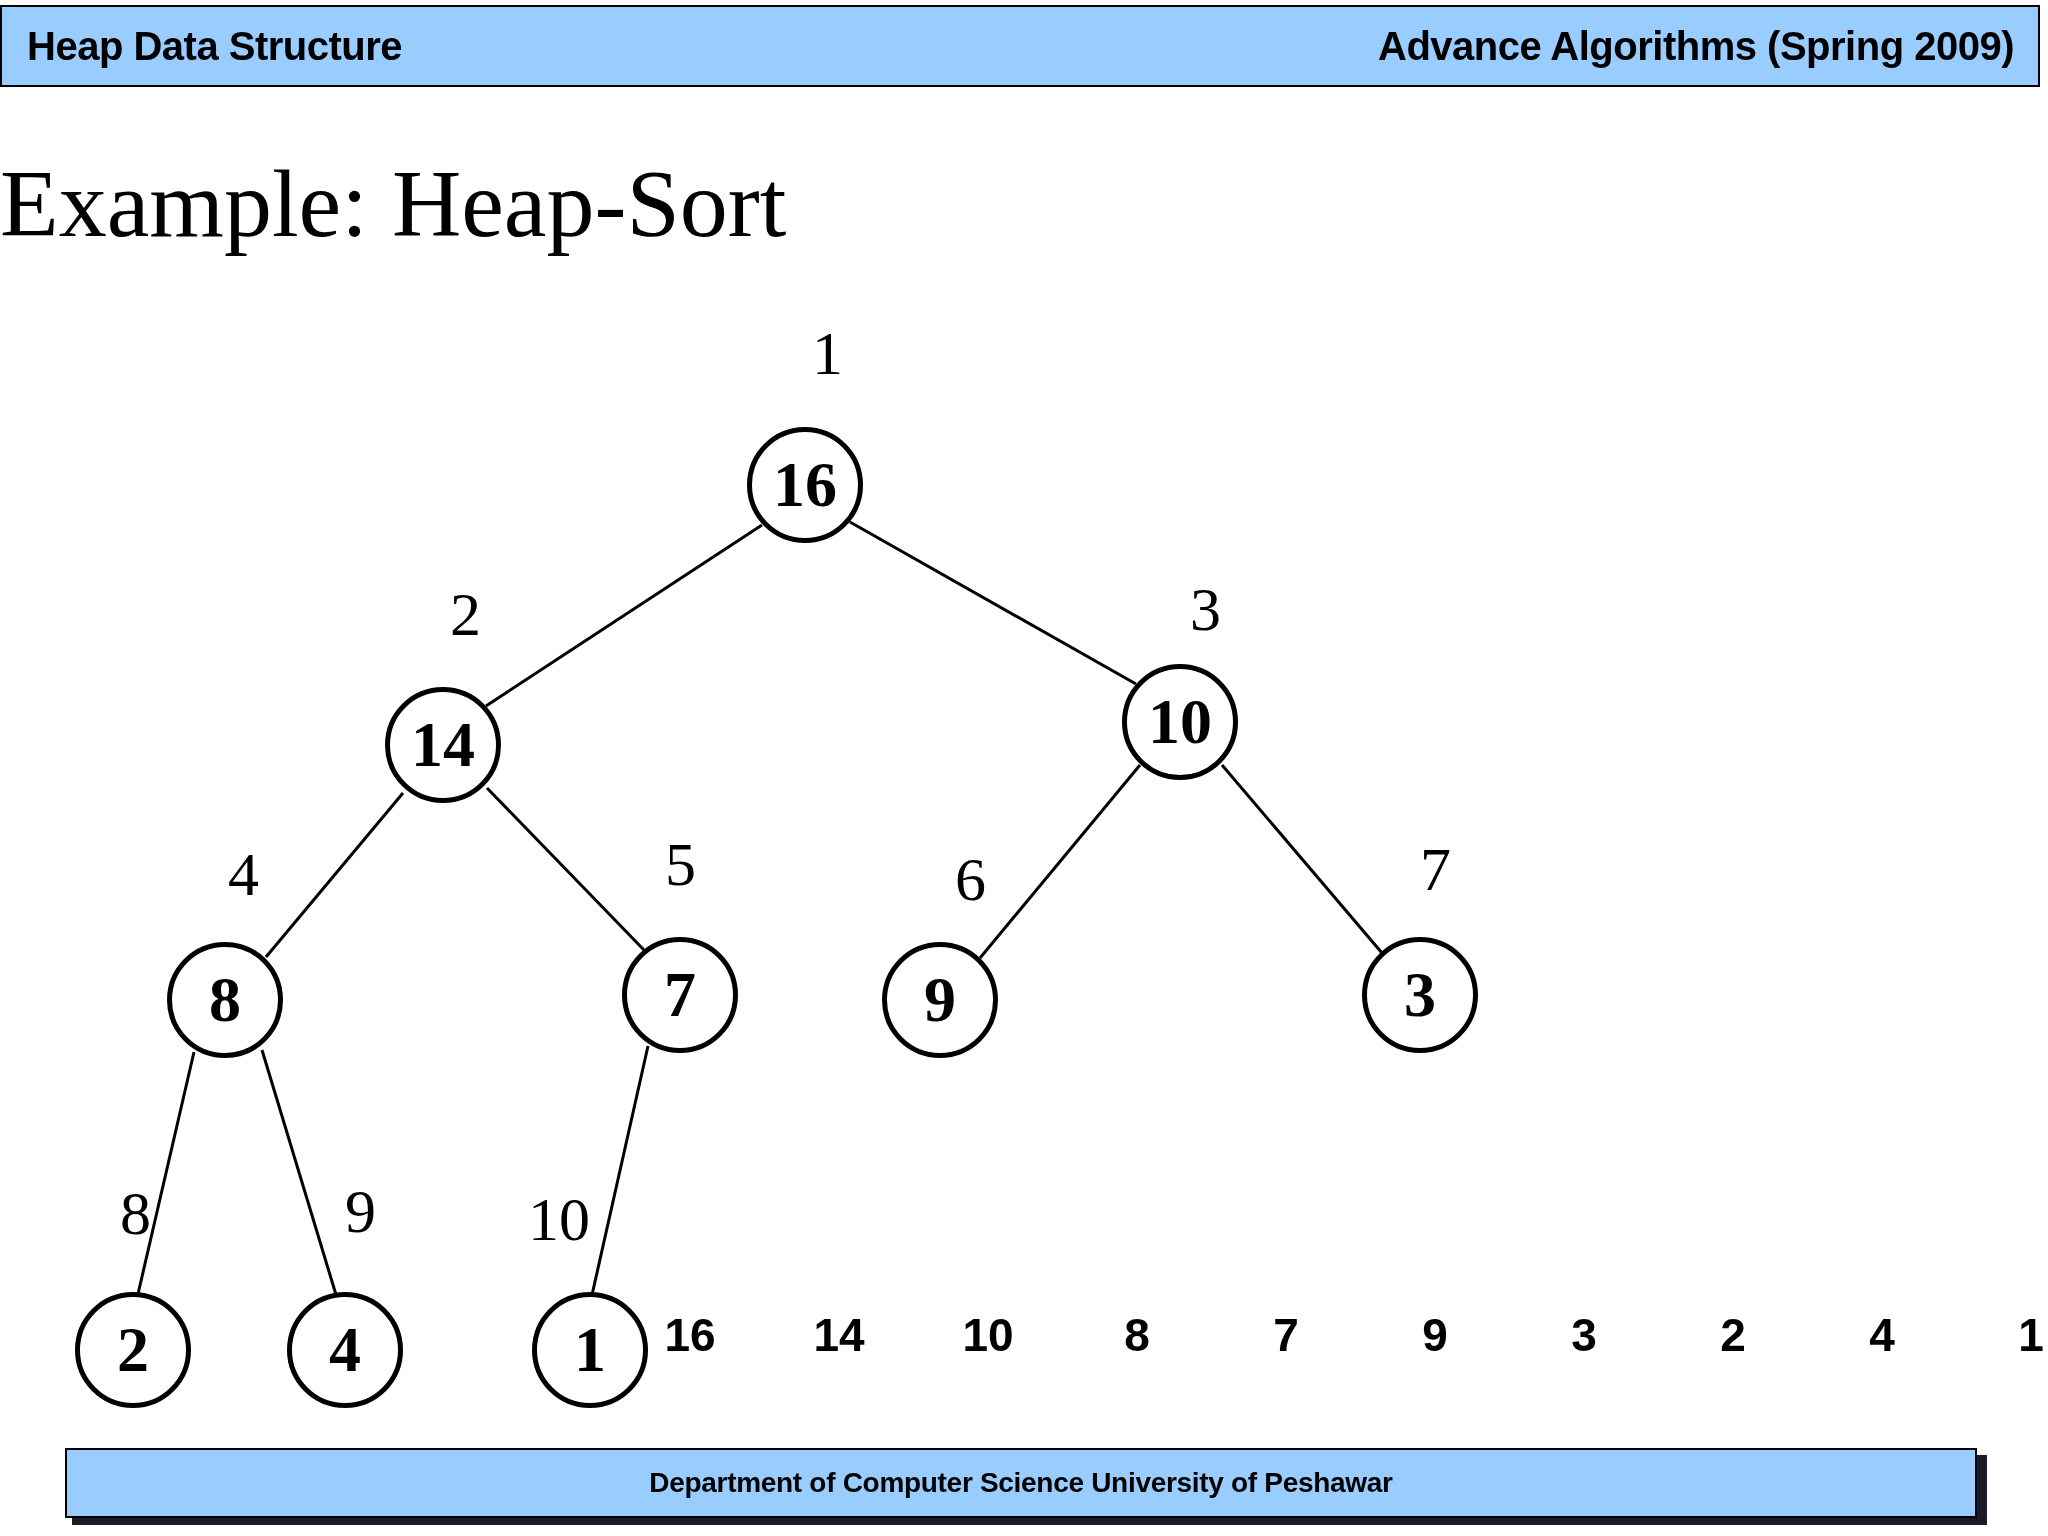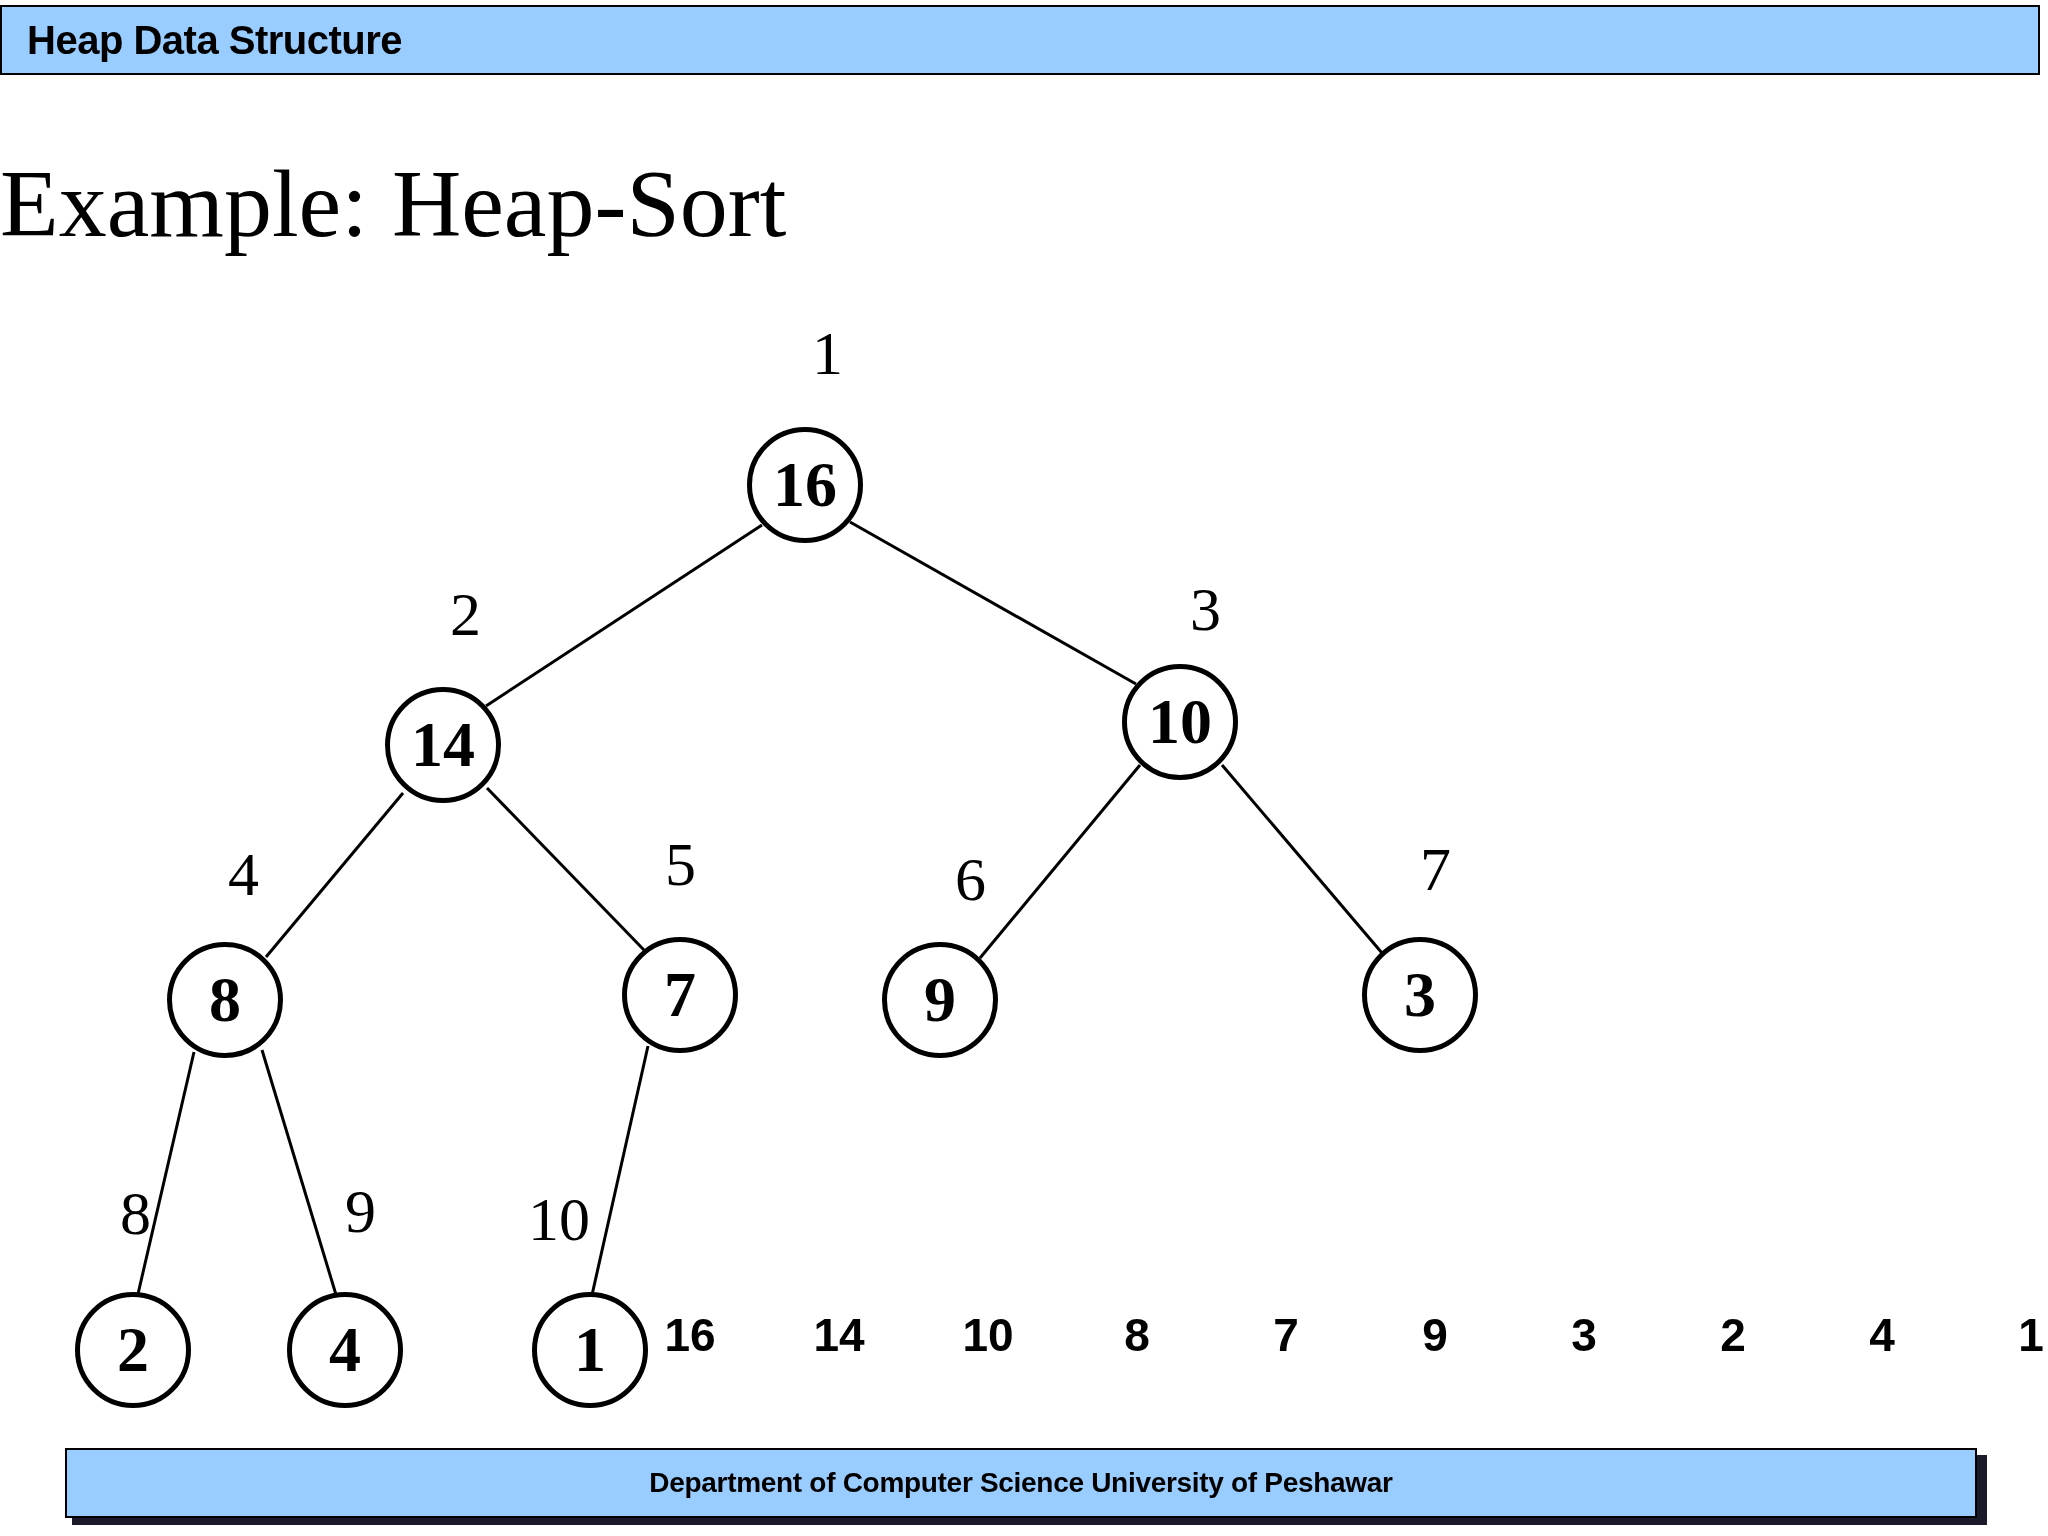--- a/index.html
+++ b/index.html
@@ -14,21 +14,21 @@
     overflow: hidden;
     font-family: "Liberation Sans", sans-serif;
   }
 
   
   #header-bar {
     position: absolute;
     left: 0px;
     top: 5px;
     width: 2040px;
-    height: 70px;
+    height: 82px;
     background: #99ccff;
     border: 2px solid #000000;
     box-sizing: border-box;
   }
   #header-title-left {
     position: absolute;
     left: 25px;
     top: 50%;
     transform: translateY(-50%);
     font-family: "Liberation Sans", sans-serif;
@@ -149,20 +149,21 @@
     color: #000000;
     white-space: nowrap;
     letter-spacing: -0.3px;
   }
 </style>
 </head>
 <body>
 
 <div id="header-bar">
   <div id="header-title-left">Heap Data Structure</div>
+  <div id="header-title-right">Advance Algorithms (Spring 2009)</div>
 </div>
 
 <div id="slide-title">Example: Heap-Sort</div>
 
 <svg id="tree-canvas" viewBox="0 0 2048 1536" xmlns="http://www.w3.org/2000/svg">
   <g id="edge-group" stroke="#000000" stroke-width="3" fill="none">
       <line x1="762" y1="525" x2="486" y2="706" stroke="#000000"></line>
       <line x1="850" y1="522" x2="1136" y2="684" stroke="#000000"></line>
       <line x1="403" y1="793" x2="266" y2="957" stroke="#000000"></line>
       <line x1="487" y1="788" x2="644" y2="950" stroke="#000000"></line>

